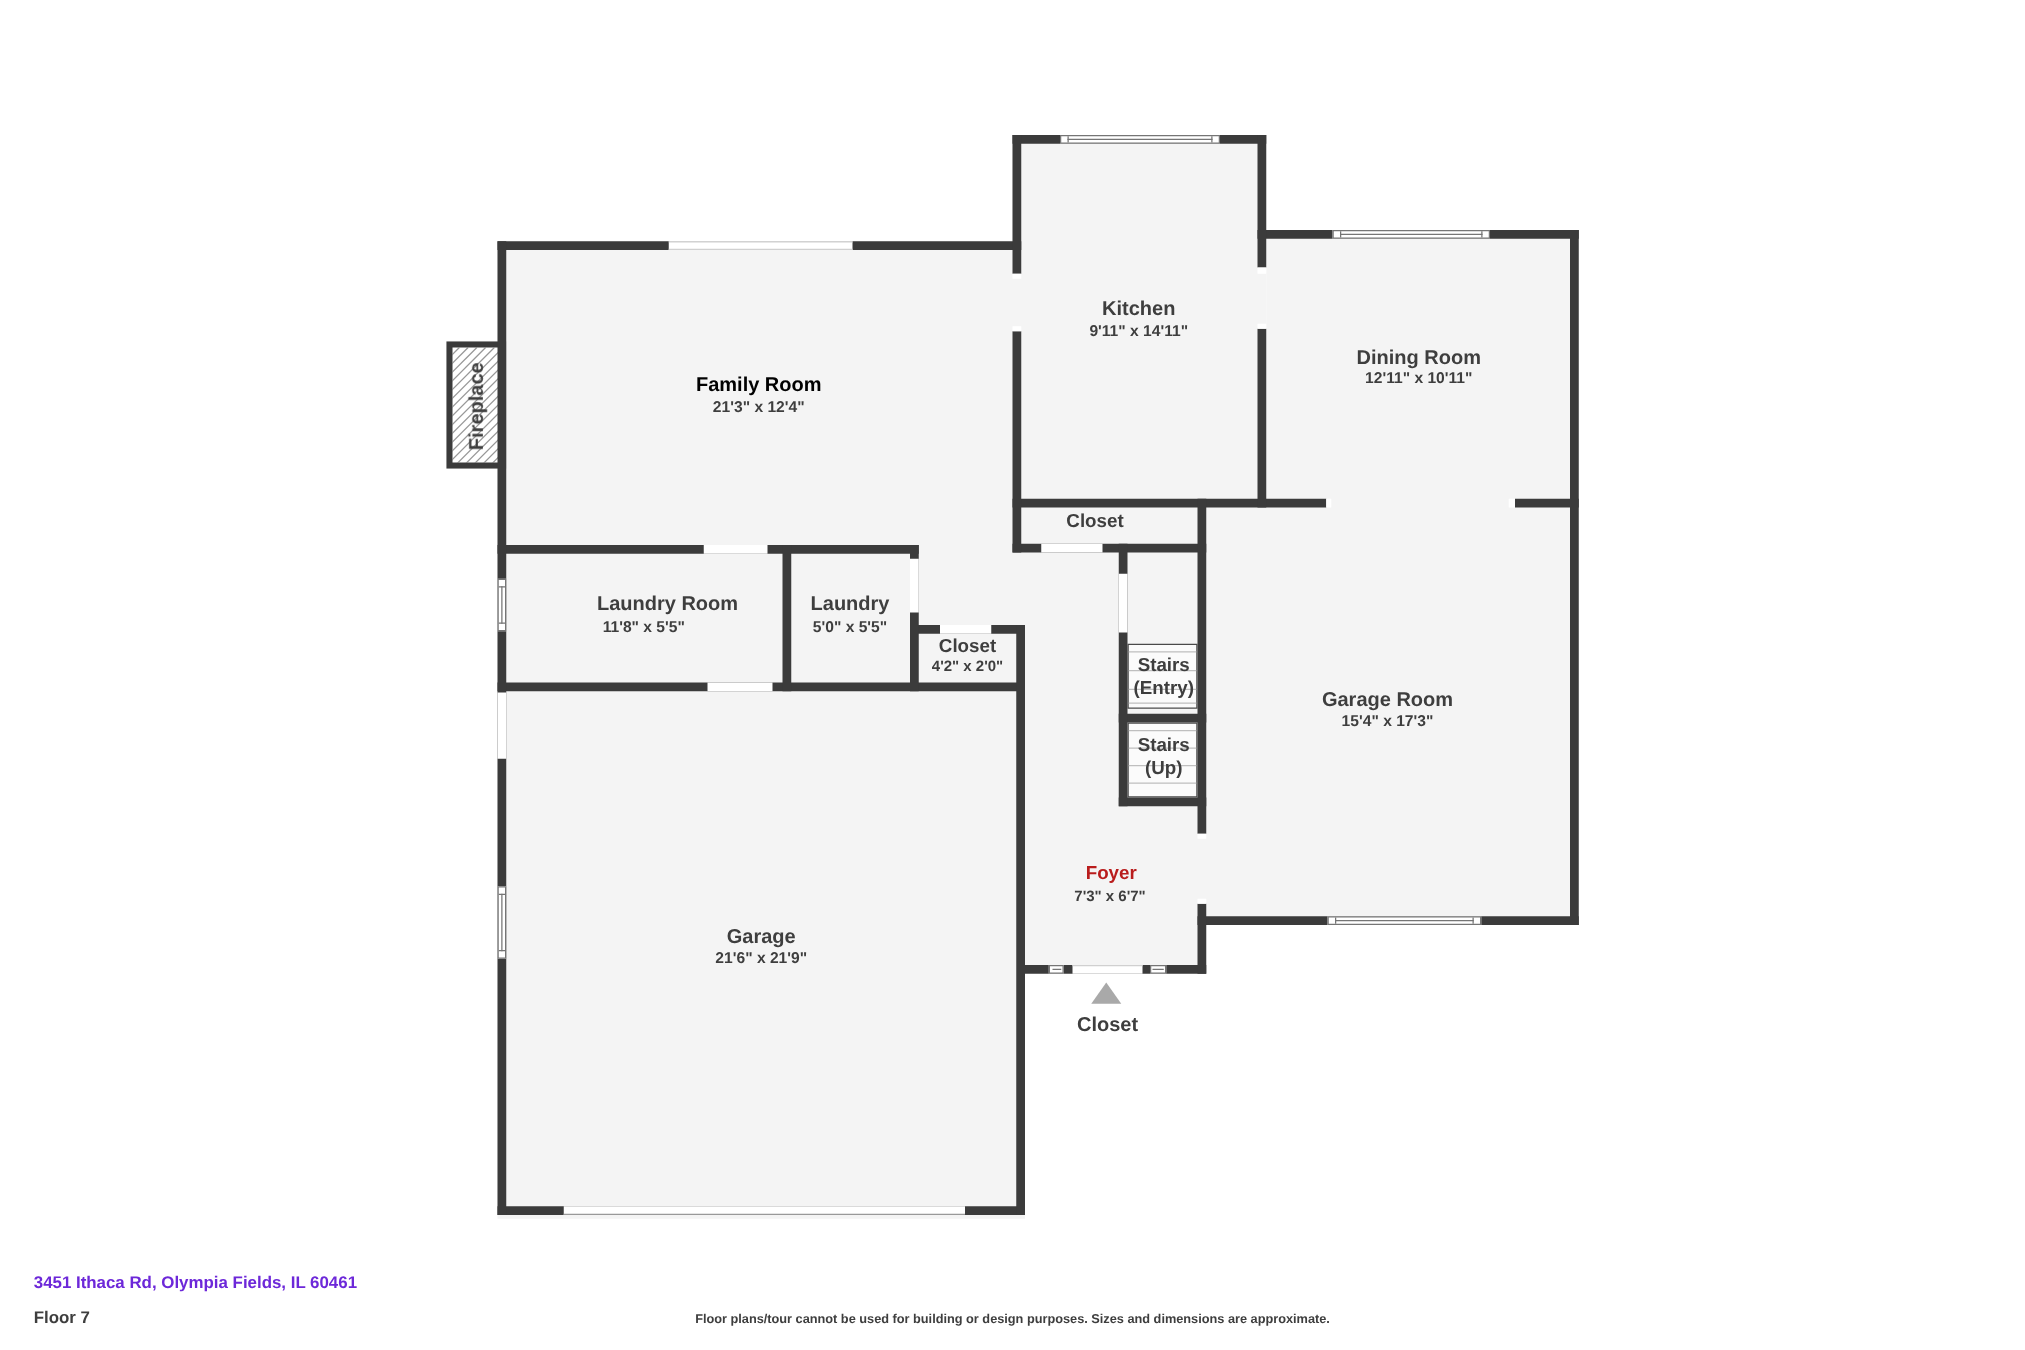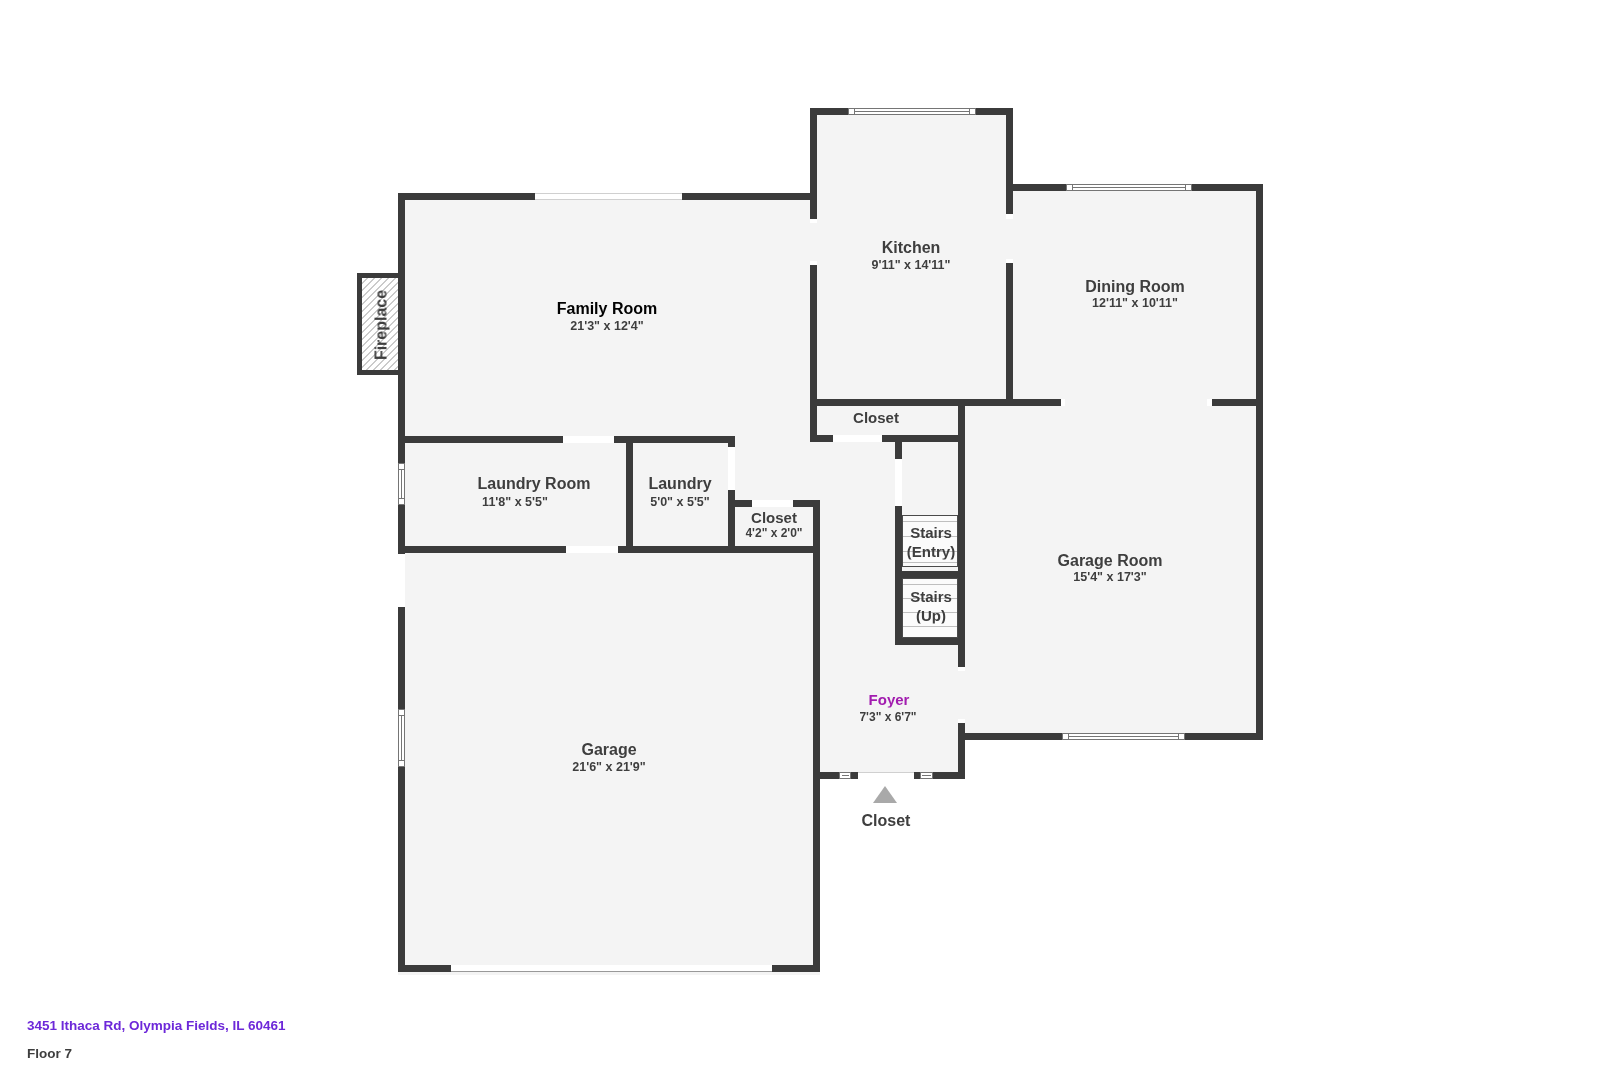--- a/index.html
+++ b/index.html
@@ -145,18 +145,19 @@
 <div style="position:absolute;left:515px;top:501.5px;transform:translate(-50%,-50%);font-size:12.5px;font-weight:bold;color:#3e3e3e;white-space:nowrap;line-height:1;will-change:transform;">11'8" x 5'5"</div>
 <div style="position:absolute;left:680px;top:484px;transform:translate(-50%,-50%);font-size:16px;font-weight:bold;color:#3e3e3e;white-space:nowrap;line-height:1;will-change:transform;">Laundry</div>
 <div style="position:absolute;left:680px;top:501.5px;transform:translate(-50%,-50%);font-size:12.5px;font-weight:bold;color:#3e3e3e;white-space:nowrap;line-height:1;will-change:transform;">5'0" x 5'5"</div>
 <div style="position:absolute;left:876px;top:416.5px;transform:translate(-50%,-50%);font-size:15px;font-weight:bold;color:#3e3e3e;white-space:nowrap;line-height:1;will-change:transform;">Closet</div>
 <div style="position:absolute;left:774px;top:516.5px;transform:translate(-50%,-50%);font-size:15px;font-weight:bold;color:#3e3e3e;white-space:nowrap;line-height:1;will-change:transform;">Closet</div>
 <div style="position:absolute;left:774px;top:532.5px;transform:translate(-50%,-50%);font-size:12px;font-weight:bold;color:#3e3e3e;white-space:nowrap;line-height:1;will-change:transform;">4'2" x 2'0"</div>
 <div style="position:absolute;left:931px;top:532px;transform:translate(-50%,-50%);font-size:15px;font-weight:bold;color:#3e3e3e;white-space:nowrap;line-height:1;will-change:transform;">Stairs</div>
 <div style="position:absolute;left:931px;top:550.5px;transform:translate(-50%,-50%);font-size:15px;font-weight:bold;color:#3e3e3e;white-space:nowrap;line-height:1;will-change:transform;">(Entry)</div>
 <div style="position:absolute;left:931px;top:595.5px;transform:translate(-50%,-50%);font-size:15px;font-weight:bold;color:#3e3e3e;white-space:nowrap;line-height:1;will-change:transform;">Stairs</div>
 <div style="position:absolute;left:931px;top:615px;transform:translate(-50%,-50%);font-size:15px;font-weight:bold;color:#3e3e3e;white-space:nowrap;line-height:1;will-change:transform;">(Up)</div>
-<div style="position:absolute;left:888.5px;top:698.5px;transform:translate(-50%,-50%);font-size:15px;font-weight:bold;color:#a21caf;white-space:nowrap;line-height:1;will-change:transform;">Foyer</div>
+<div style="position:absolute;left:888.5px;top:698.5px;transform:translate(-50%,-50%);font-size:15px;font-weight:bold;color:#b91c1c;white-space:nowrap;line-height:1;will-change:transform;">Foyer</div>
 <div style="position:absolute;left:888px;top:717px;transform:translate(-50%,-50%);font-size:12px;font-weight:bold;color:#3e3e3e;white-space:nowrap;line-height:1;will-change:transform;">7'3" x 6'7"</div>
 <div style="position:absolute;left:885.5px;top:821px;transform:translate(-50%,-50%);font-size:16px;font-weight:bold;color:#3e3e3e;white-space:nowrap;line-height:1;will-change:transform;">Closet</div>
 <div style="position:absolute;left:27px;top:1017.5px;font-size:13.5px;font-weight:bold;color:#6d28d9;will-change:transform;">3451 Ithaca Rd, Olympia Fields, IL 60461</div>
 <div style="position:absolute;left:27px;top:1045.5px;font-size:13.5px;font-weight:bold;color:#3e3e3e;will-change:transform;">Floor 7</div>
+<div style="position:absolute;left:0;top:1050px;width:1620px;text-align:center;font-size:10.2px;font-weight:bold;color:#3e3e3e;will-change:transform;">Floor plans/tour cannot be used for building or design purposes. Sizes and dimensions are approximate.</div>
 </div>
 
 </body></html>

